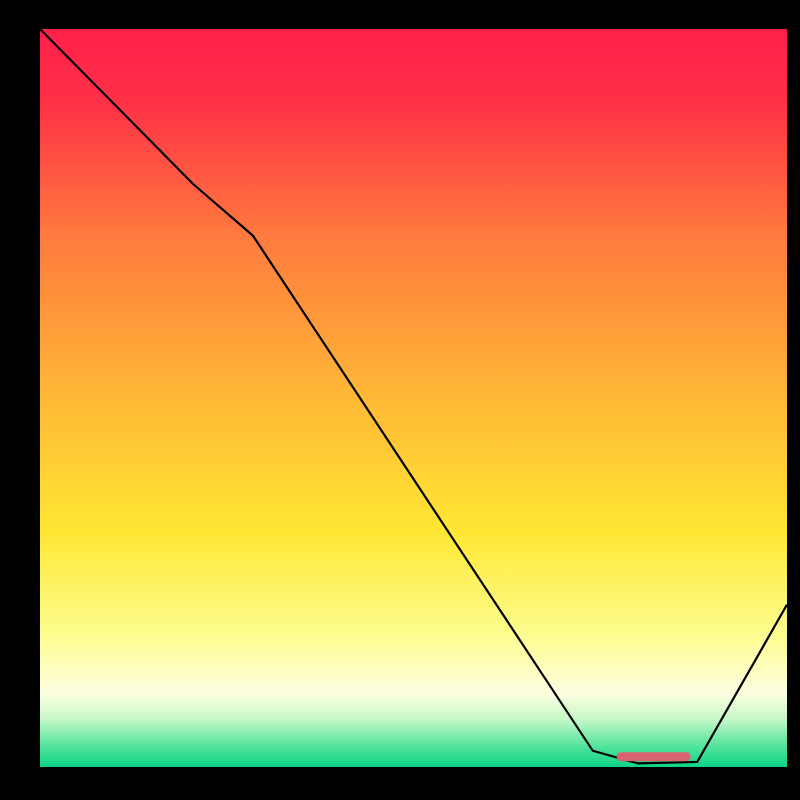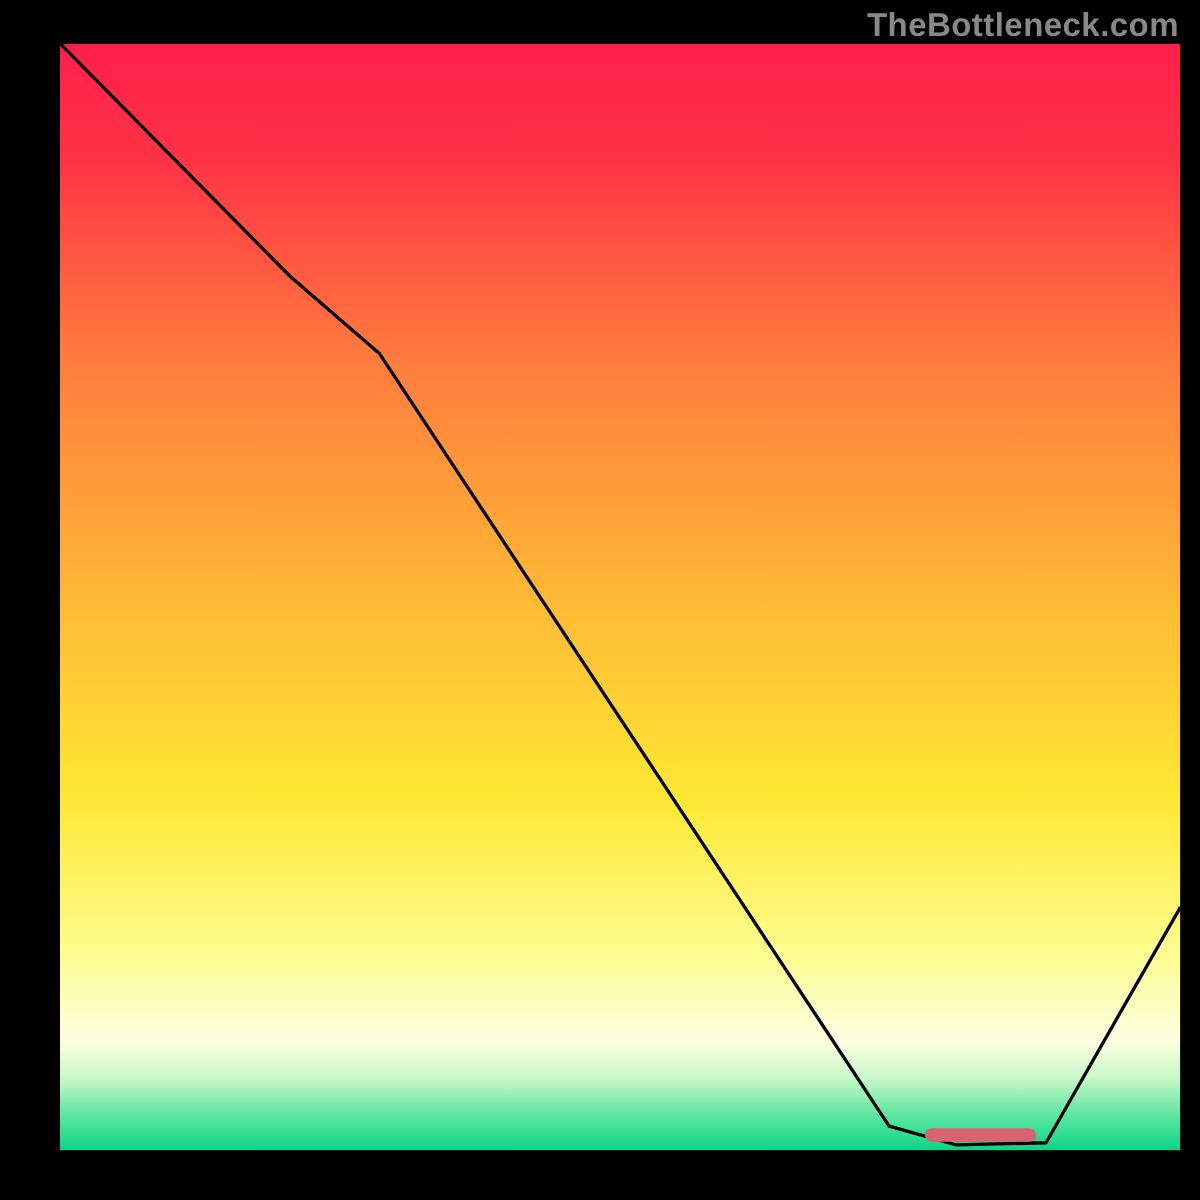--- a/index.html
+++ b/index.html
@@ -33,21 +33,20 @@
     font-size: 22px;
     font-weight: 600;
     letter-spacing: 0.3px;
   }
   svg { display: block; }
 </style>
 </head>
 <body>
 
 <div class="frame">
-  <div class="attribution">TheBottleneck.com</div>
 
   <div class="plot-area">
     <svg id="chart-svg" width="747" height="738" viewBox="0 0 747 738">
       <defs>
         <linearGradient id="bg-grad" x1="0" y1="0" x2="0" y2="1">
             <stop offset="0.00%" stop-color="#ff1f4a"></stop>
             <stop offset="10.00%" stop-color="#ff3146"></stop>
             <stop offset="28.00%" stop-color="#ff7a3e"></stop>
             <stop offset="50.00%" stop-color="#ffb836"></stop>
             <stop offset="68.00%" stop-color="#ffe733"></stop>

